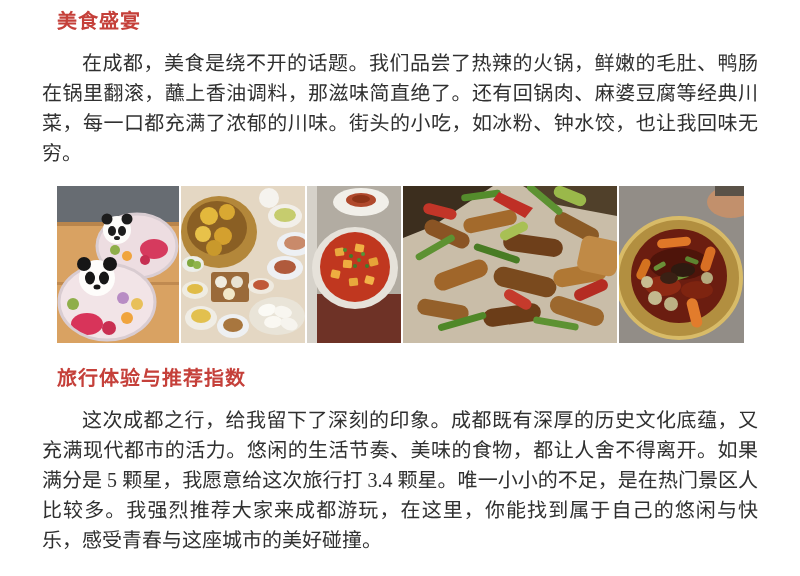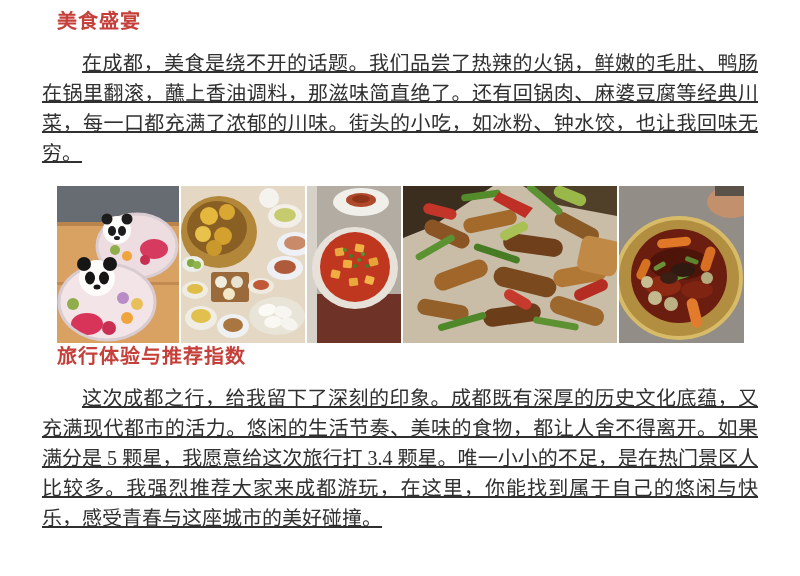--- a/index.html
+++ b/index.html
@@ -18,28 +18,27 @@
     padding: 8px 42px 0 42px;
   }
   h2.sec-heading {
     margin: 0 0 0 15px;
     font-size: 20px;
     line-height: 26px;
     font-weight: 700;
     color: var(--heading-red, #c5403a);
     letter-spacing: 1px;
   }
-  h2.sec-heading.second { }
+  h2.sec-heading.second { margin-top: 22px; }
   p.body-para {
     margin: 14px 0 0 0;
     font-size: 20px;
     line-height: 30px;
     text-align: justify;
     text-indent: 2em;
-    text-decoration: underline;
   }
   .gallery {
     display: flex;
     gap: 2px;
     margin: 18px 0 0 15px;
     height: 157px;
   }
   .gallery svg { display: block; flex: 0 0 auto; }
 </style>
 </head>

